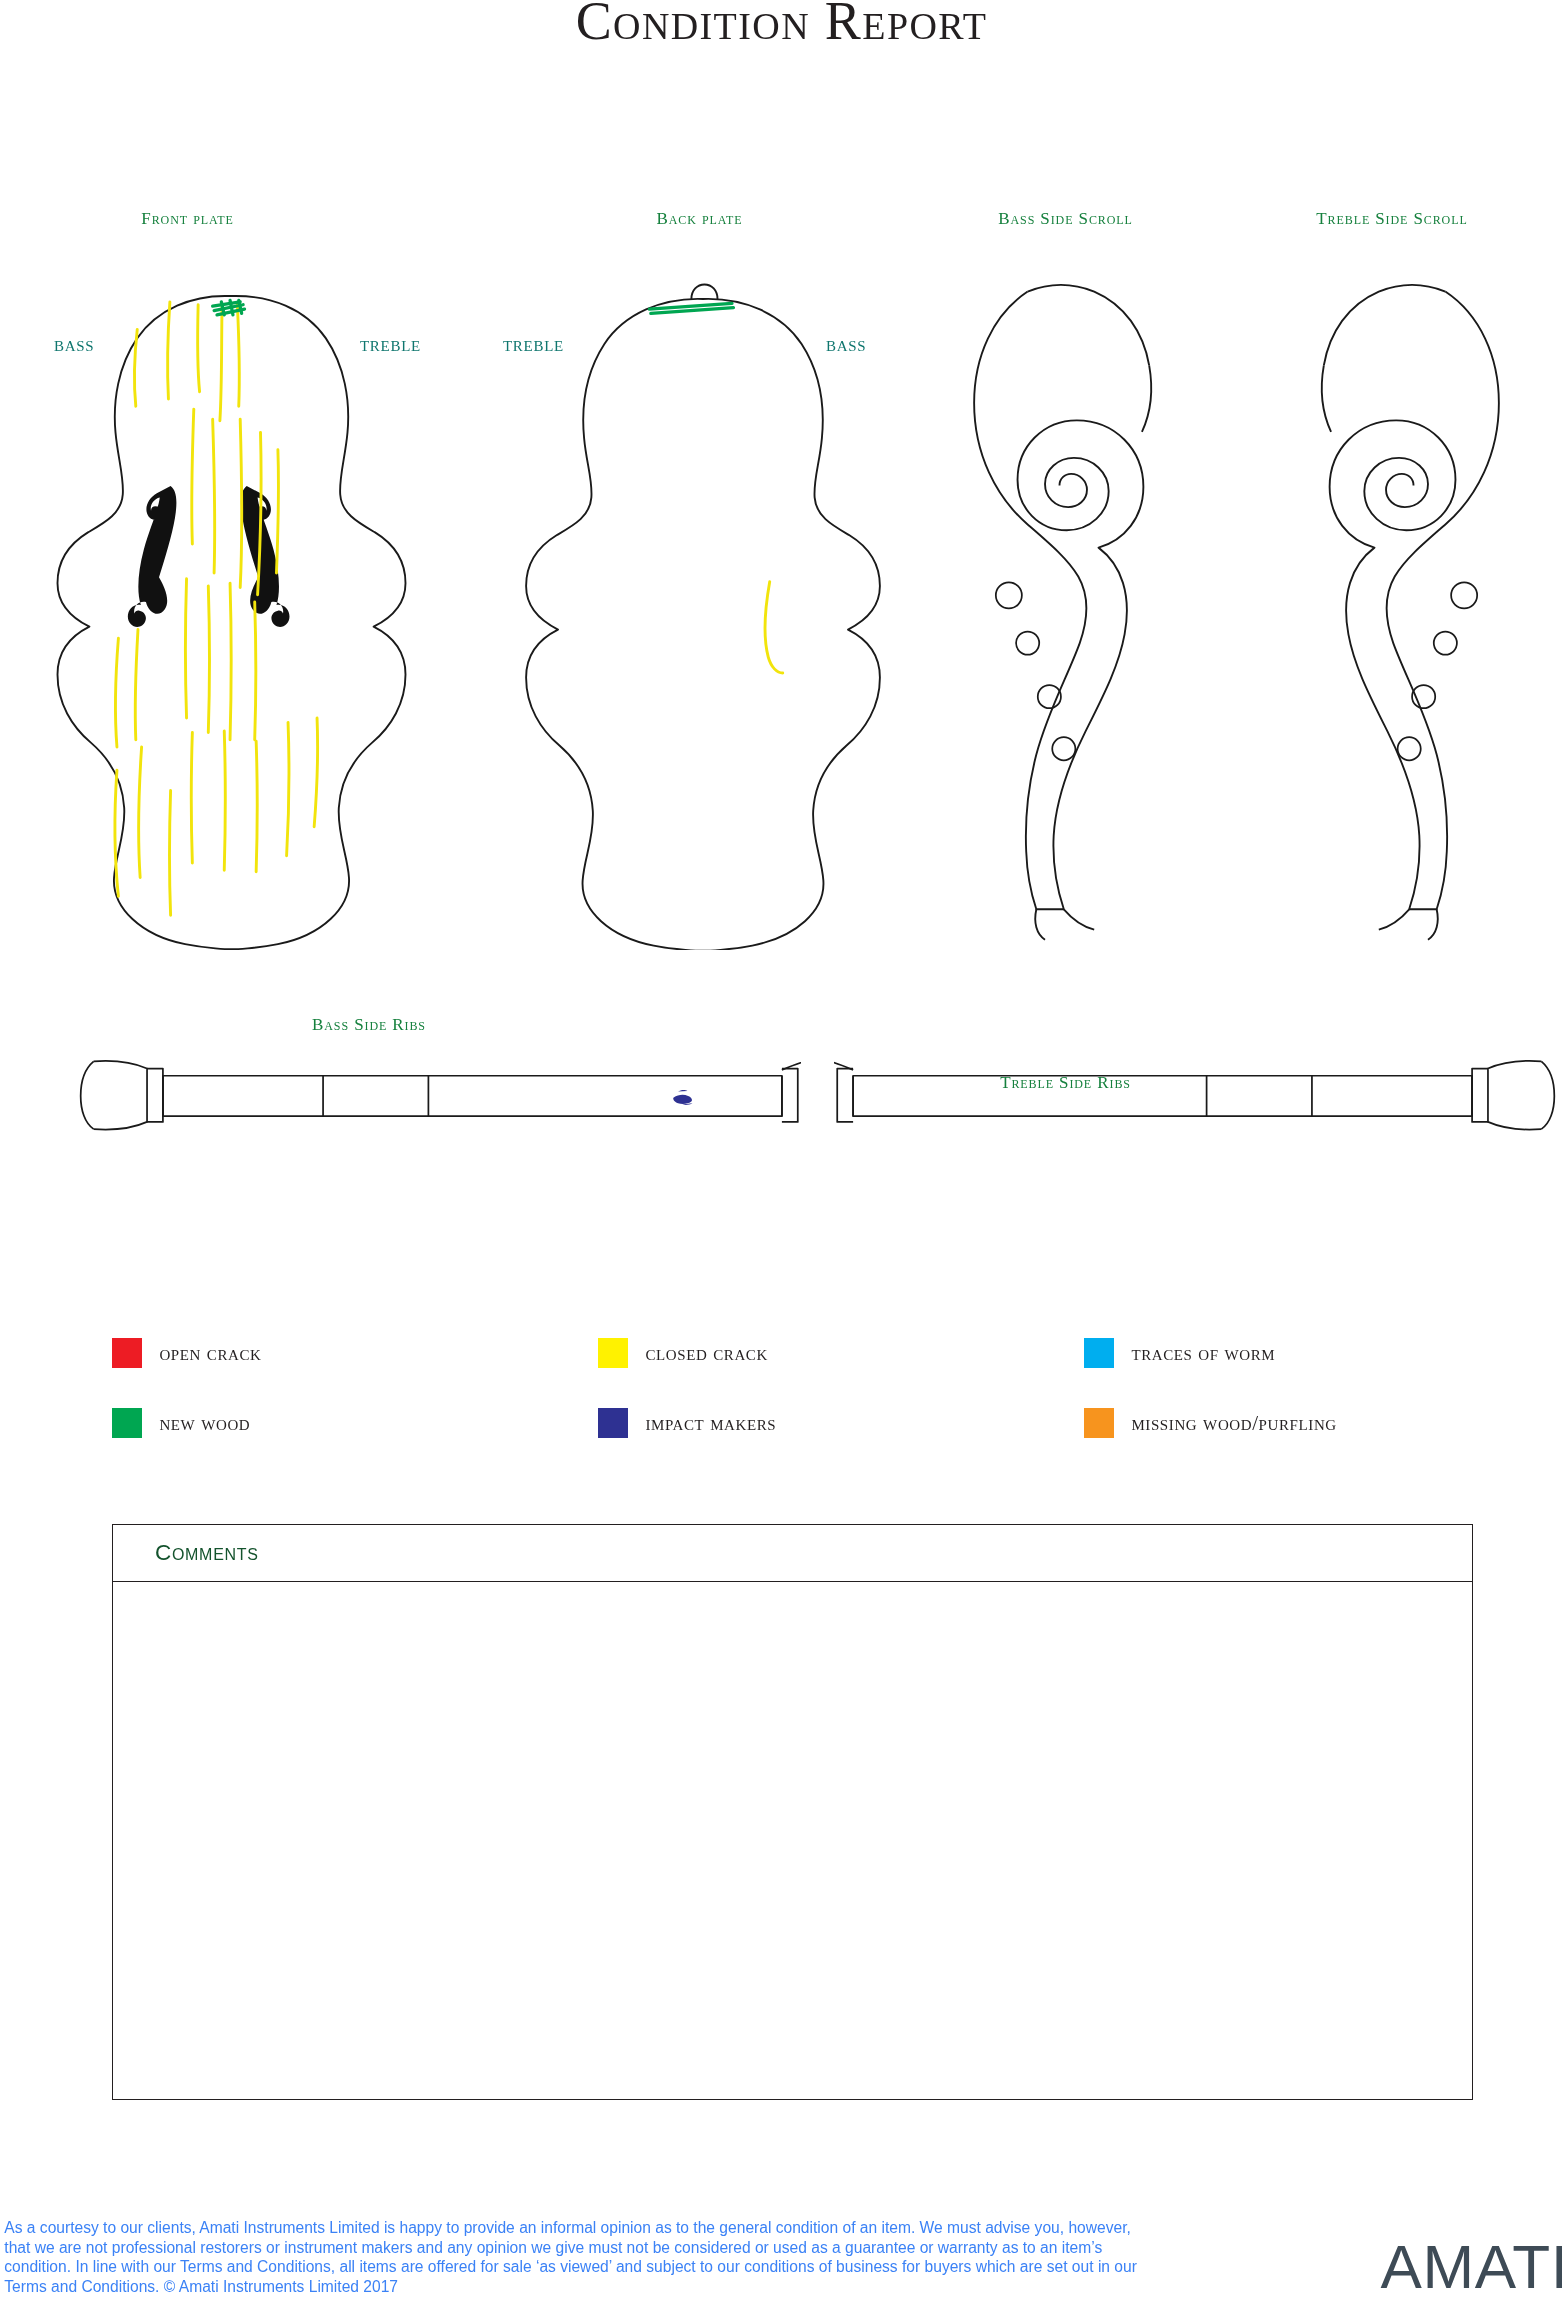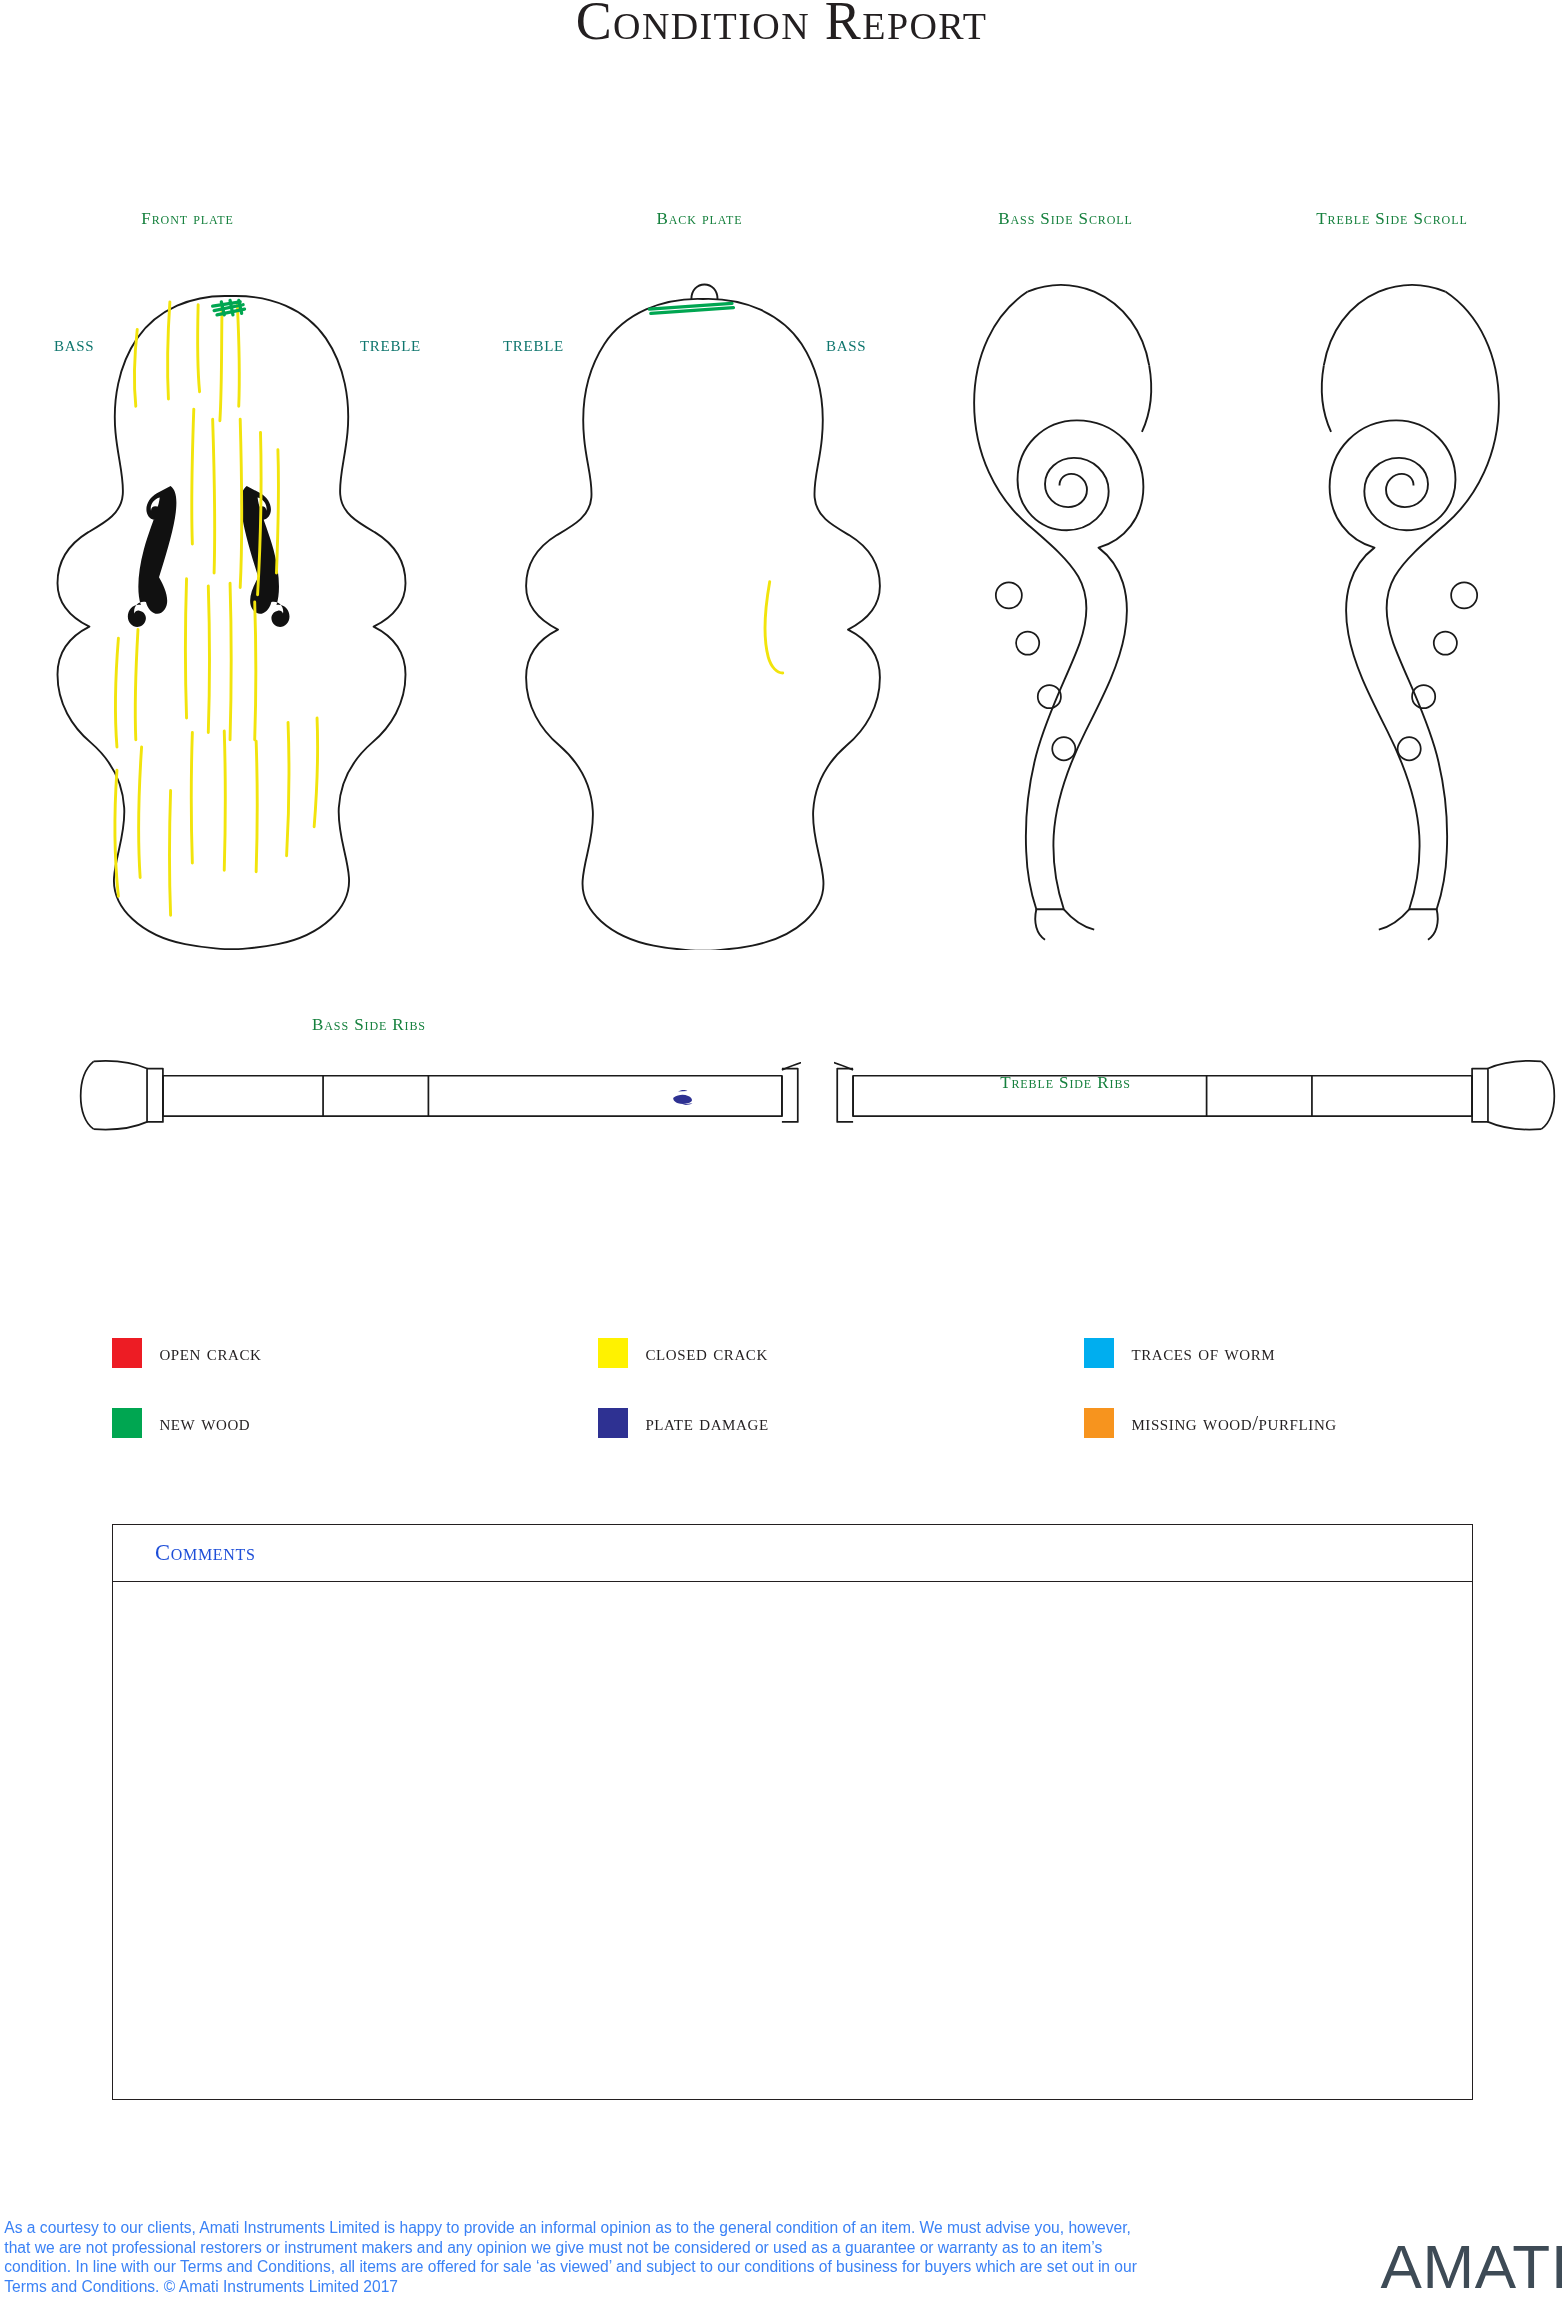--- a/index.html
+++ b/index.html
@@ -105,25 +105,25 @@
   }
   .comments-head {
     height: 57px;
     border-bottom: 1.4px solid #231f20;
     display: flex;
     align-items: center;
     padding-left: 42px;
     box-sizing: border-box;
   }
   .comments-head span {
-    font-family: Liberation Serif, serif;
+    font-family: Liberation Sans, sans-serif;
     font-variant: small-caps;
     font-size: 22.5px;
     letter-spacing: 0.7px;
-    color: #1d4ed8;
+    color: #14532d;
   }
   .comments-area {
     width: 100%;
     height: 517px;
     border: 0;
     outline: none;
     resize: none;
     background: transparent;
     font-family: "Liberation Sans", sans-serif;
     font-size: 19px;
@@ -437,21 +437,21 @@
     <div class="legend-item">
       <span class="swatch" style="background:#00AEEF"></span>
       <span class="legend-label">traces of worm</span>
     </div>
     <div class="legend-item">
       <span class="swatch" style="background:#00A651"></span>
       <span class="legend-label">new wood</span>
     </div>
     <div class="legend-item">
       <span class="swatch" style="background:#2E3192"></span>
-      <span class="legend-label">plate damage</span>
+      <span class="legend-label">impact makers</span>
     </div>
     <div class="legend-item">
       <span class="swatch" style="background:#F7941E"></span>
       <span class="legend-label">missing wood/purfling</span>
     </div>
   </div>
 
   <div class="comments-box">
     <div class="comments-head">
       <span>Comments</span>

